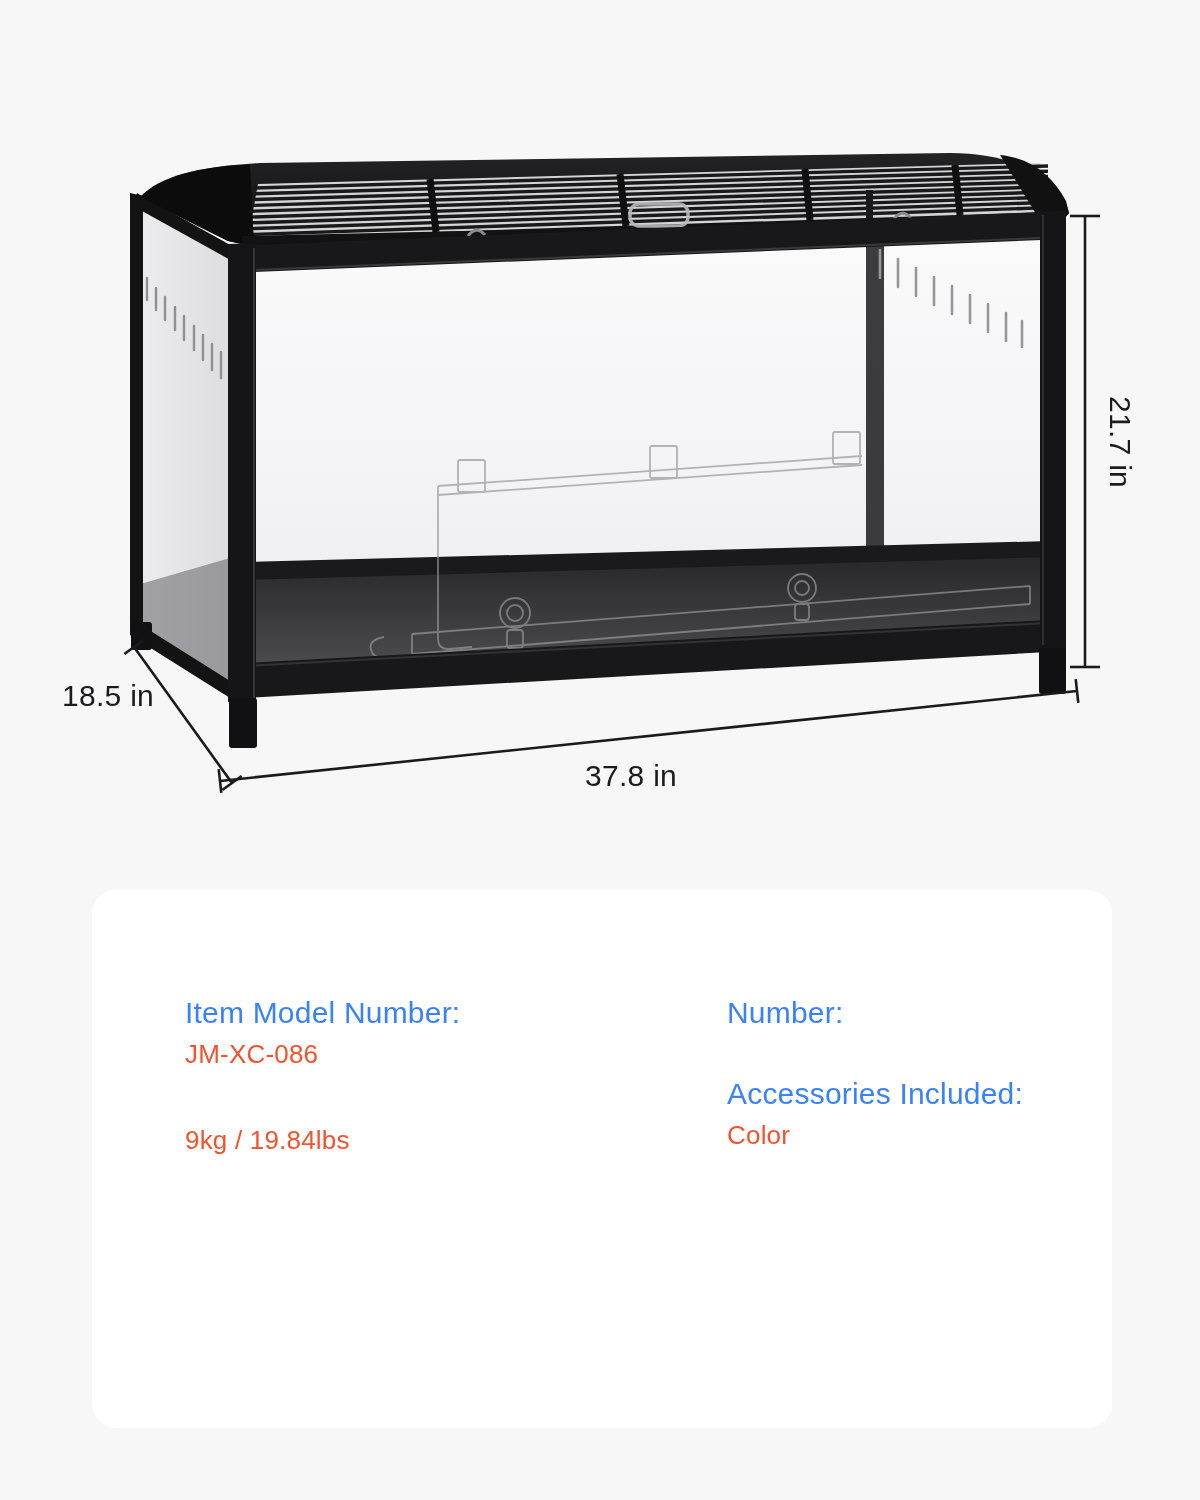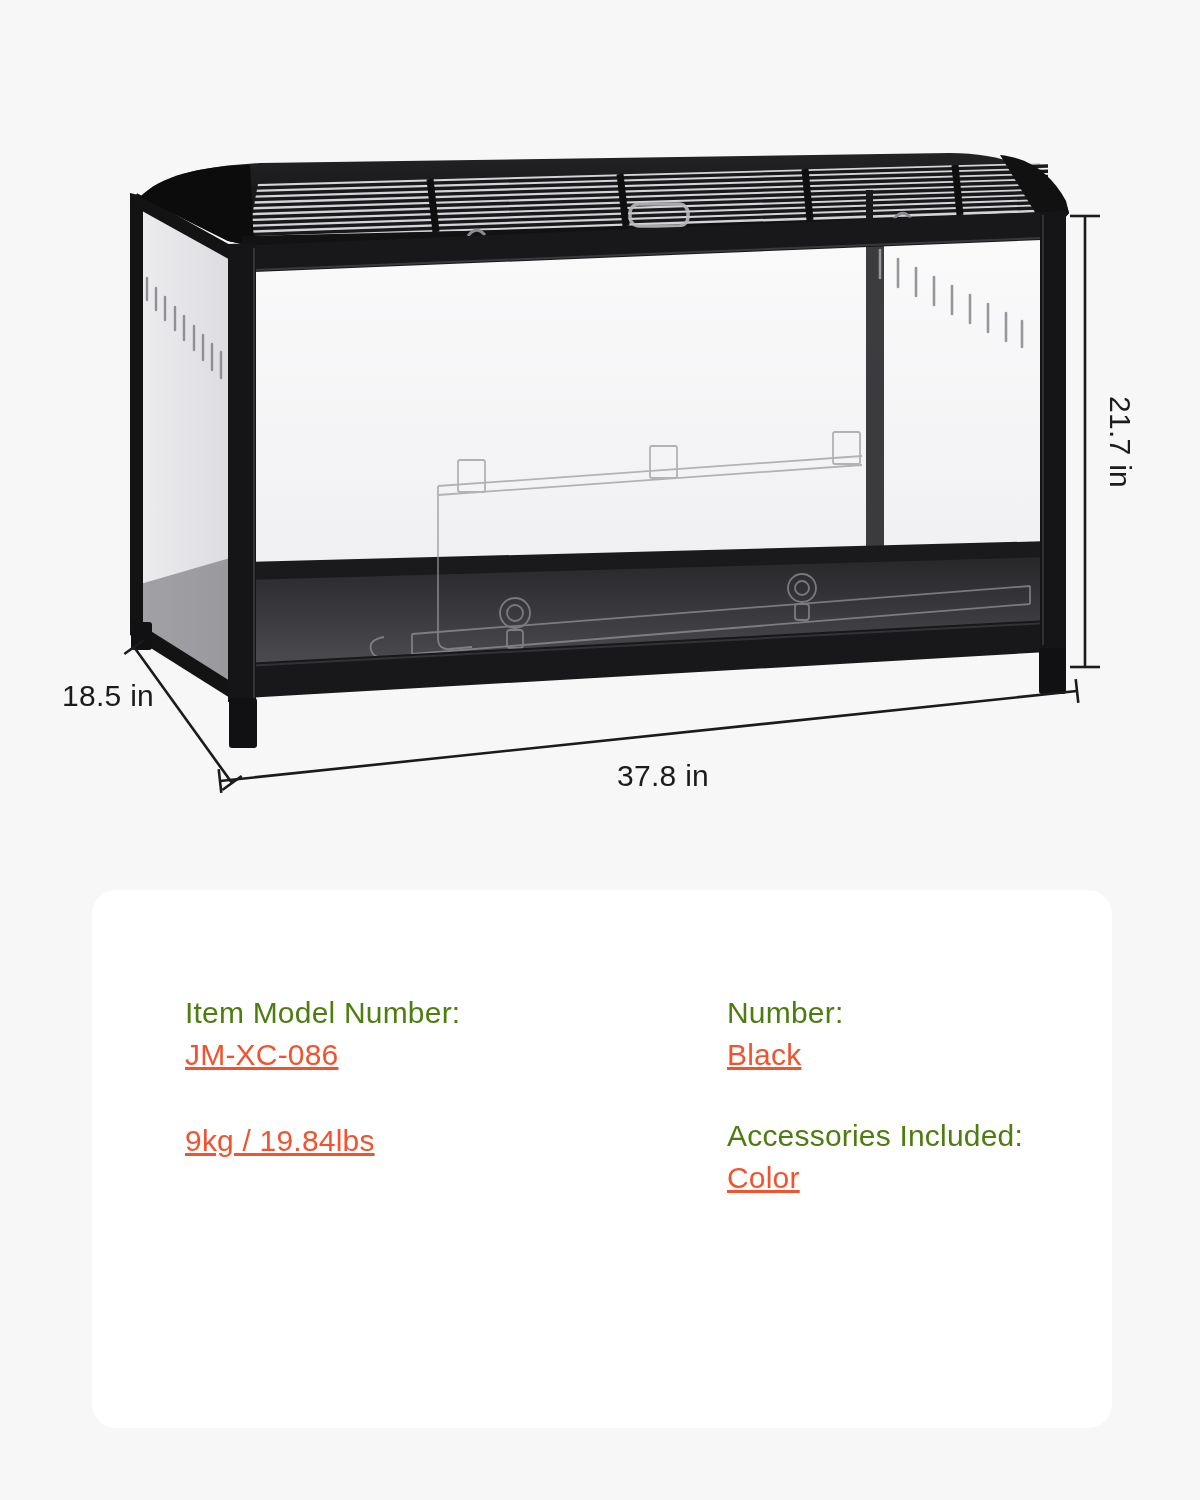--- a/index.html
+++ b/index.html
@@ -15,43 +15,43 @@
   }
   .figure {
     position:absolute; left:0; top:0; width:1200px; height:830px;
   }
   .figure svg { position:absolute; left:0; top:0; }
   .dim-label {
     position:absolute;
     font-size:30px; line-height:34px; color:#1B1B1D;
     letter-spacing:0.3px; white-space:nowrap; text-align:center;
   }
-  #dim-width  { left:553px; top:759px; width:220px; }
+  #dim-width  { left:521px; top:759px; width:220px; }
   #dim-depth  { left:28px;  top:679px; width:160px; }
   #dim-height {
     left:1040px; top:425px; width:160px;
     transform:rotate(90deg); transform-origin:center;
   }
   .spec-card {
     position:absolute; left:92px; top:890px;
     width:1020px; height:538px;
     background:#FFFFFF; border-radius:24px;
   }
   .spec-grid {
     display:grid; grid-template-columns:542px 1fr;
     padding:104px 30px 0 93px;
   }
   .spec-col { display:flex; flex-direction:column; }
   .spec-block { margin-bottom:44px; }
   .spec-label {
-    font-size:30px; line-height:37px; color:#4d7c0f; letter-spacing:0.2px;
+    font-size:30px; line-height:37px; color:#3b82f6; letter-spacing:0.2px;
   }
   .spec-value {
-    font-size:30px; line-height:37px; color:#F2532E;
-    letter-spacing:0.2px; margin-top:5px;text-decoration:underline;
+    font-size:26px; line-height:37px; color:#F2532E;
+    letter-spacing:0.2px; margin-top:5px;
   }
 </style>
 </head>
 <body>
 
 <div class="canvas">
 
   <div class="figure">
     <svg width="1200" height="830" viewBox="0 0 1200 830">
       <defs>
@@ -215,21 +215,20 @@
           <div class="spec-value">JM-XC-086</div>
         </div>
         <div class="spec-block">
           <div class="spec-value">9kg / 19.84lbs</div>
         </div>
       </div>
 
       <div class="spec-col">
         <div class="spec-block">
           <div class="spec-label">Number:</div>
-          <div class="spec-value">Black</div>
         </div>
         <div class="spec-block">
           <div class="spec-label">Accessories Included:</div>
           <div class="spec-value">Color</div>
         </div>
       </div>
 
     </div>
   </div>
 

